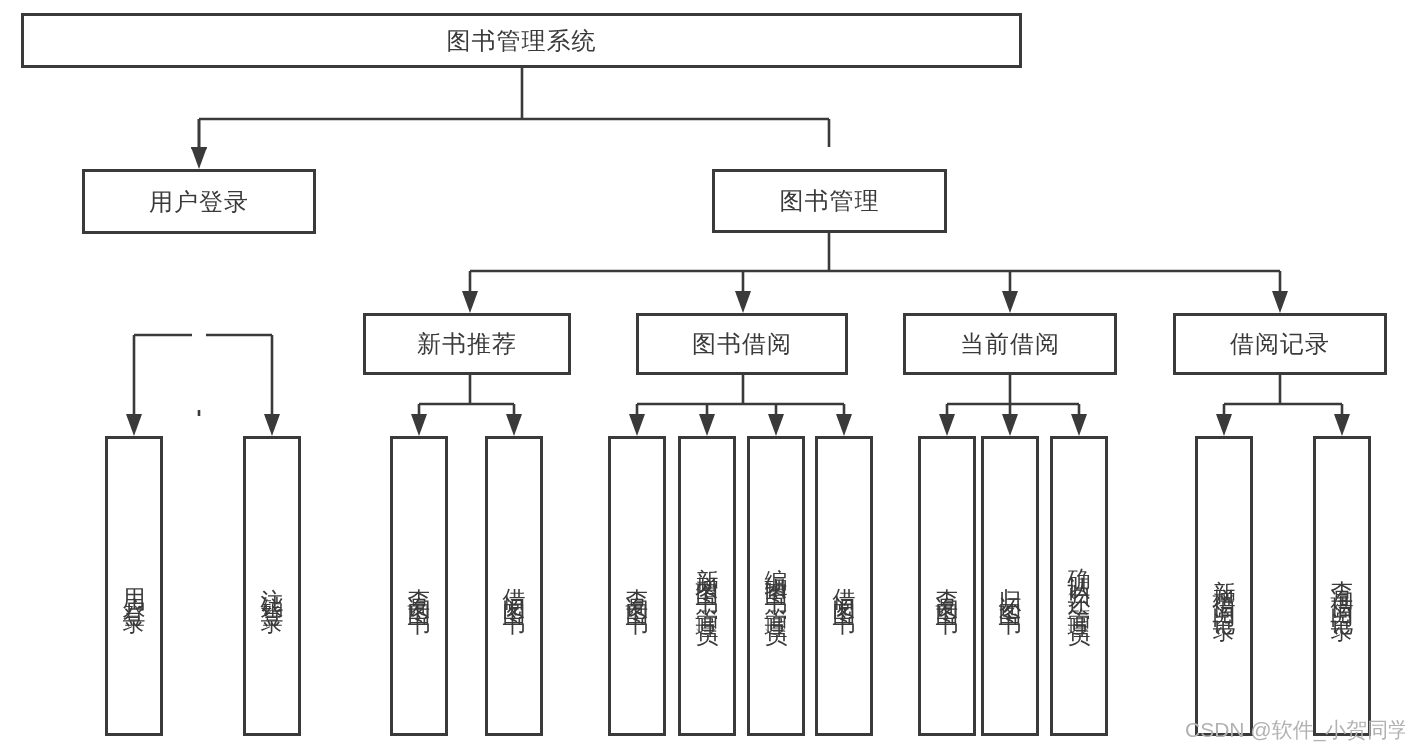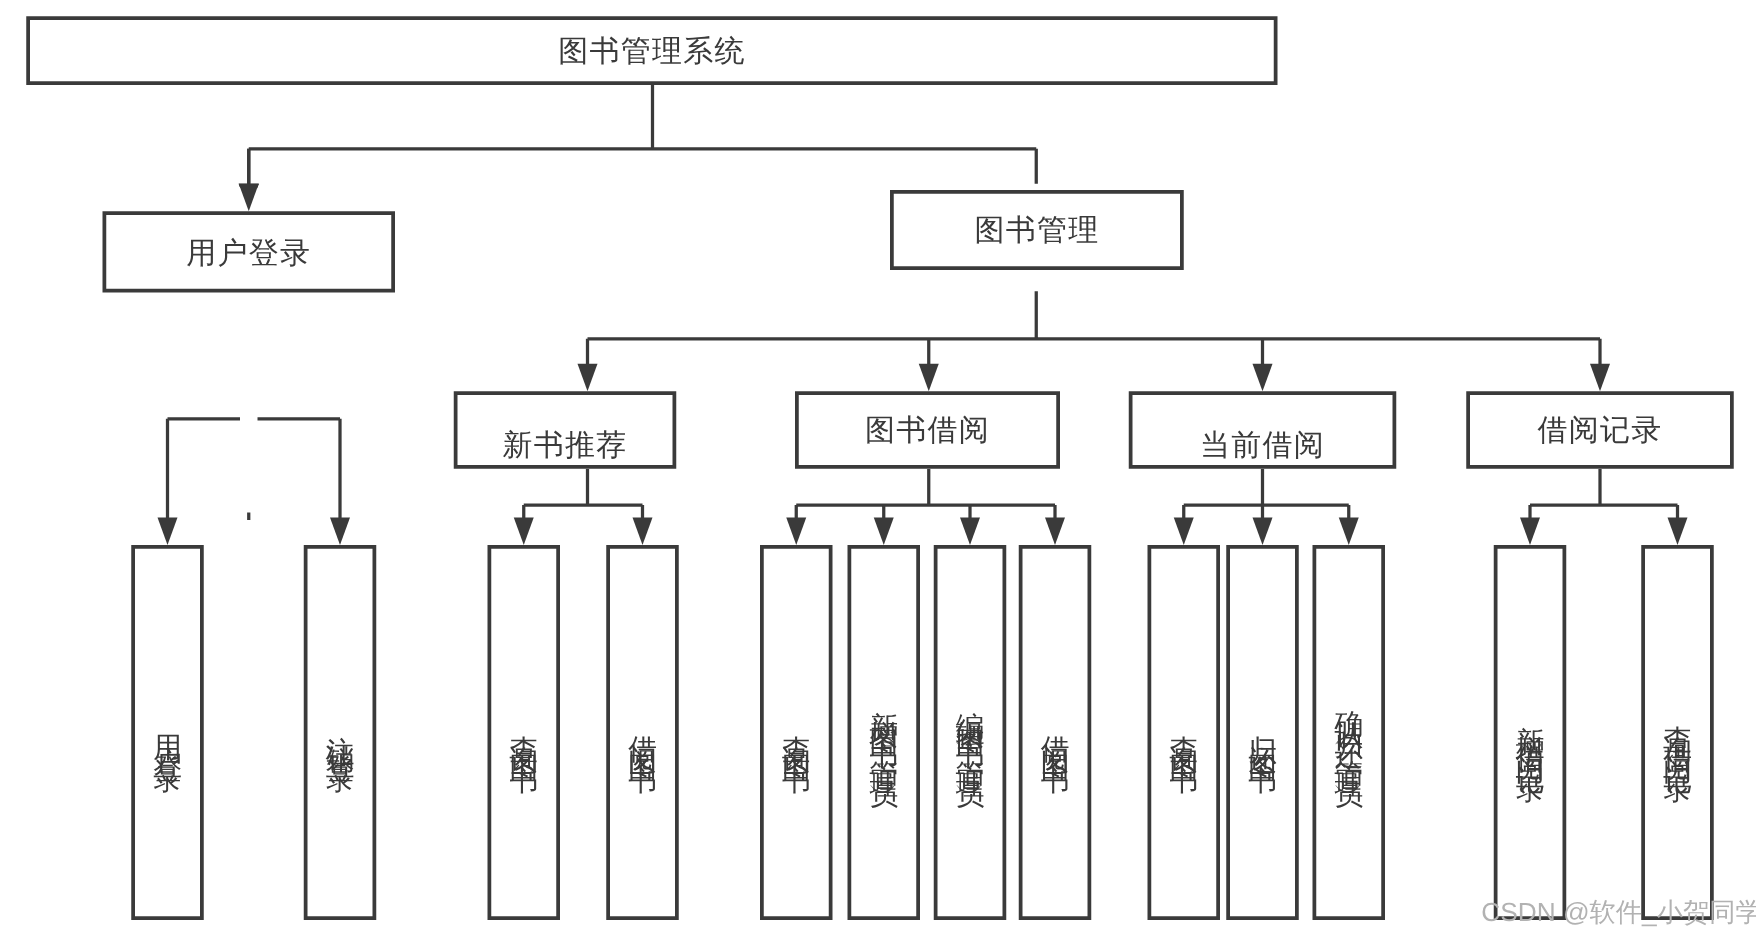--- a/index.html
+++ b/index.html
@@ -24,24 +24,24 @@
     position:absolute;
     box-sizing:border-box;
     border:3px solid var(--line);
     background:var(--bg);
     display:flex;align-items:center;justify-content:center;
     color:var(--text);
   }
   .hnode{font-size:24px;letter-spacing:1px;}
   .root{left:21px;top:13px;width:1001px;height:55px;}
   .lvl2a{left:82px;top:169px;width:234px;height:65px;}
-  .lvl2b{left:712px;top:152px;width:235px;height:64px;}
-  .lvl3a{left:363px;top:313px;width:178px;height:62px;align-items:flex-end;}
+  .lvl2b{left:712px;top:169px;width:235px;height:64px;}
+  .lvl3a{left:363px;top:313px;width:208px;height:62px;}
   .lvl3b{left:636px;top:313px;width:212px;height:62px;}
-  .lvl3c{left:903px;top:313px;width:214px;height:62px;align-items:flex-end;}
+  .lvl3c{left:903px;top:313px;width:214px;height:62px;}
   .lvl3d{left:1173px;top:313px;width:214px;height:62px;}
   .leaf{
     position:absolute;top:436px;
     width:58px;height:300px;
     box-sizing:border-box;
     border:3px solid var(--line);
     background:var(--bg);
     display:flex;align-items:center;justify-content:center;
   }
   .vtext{

